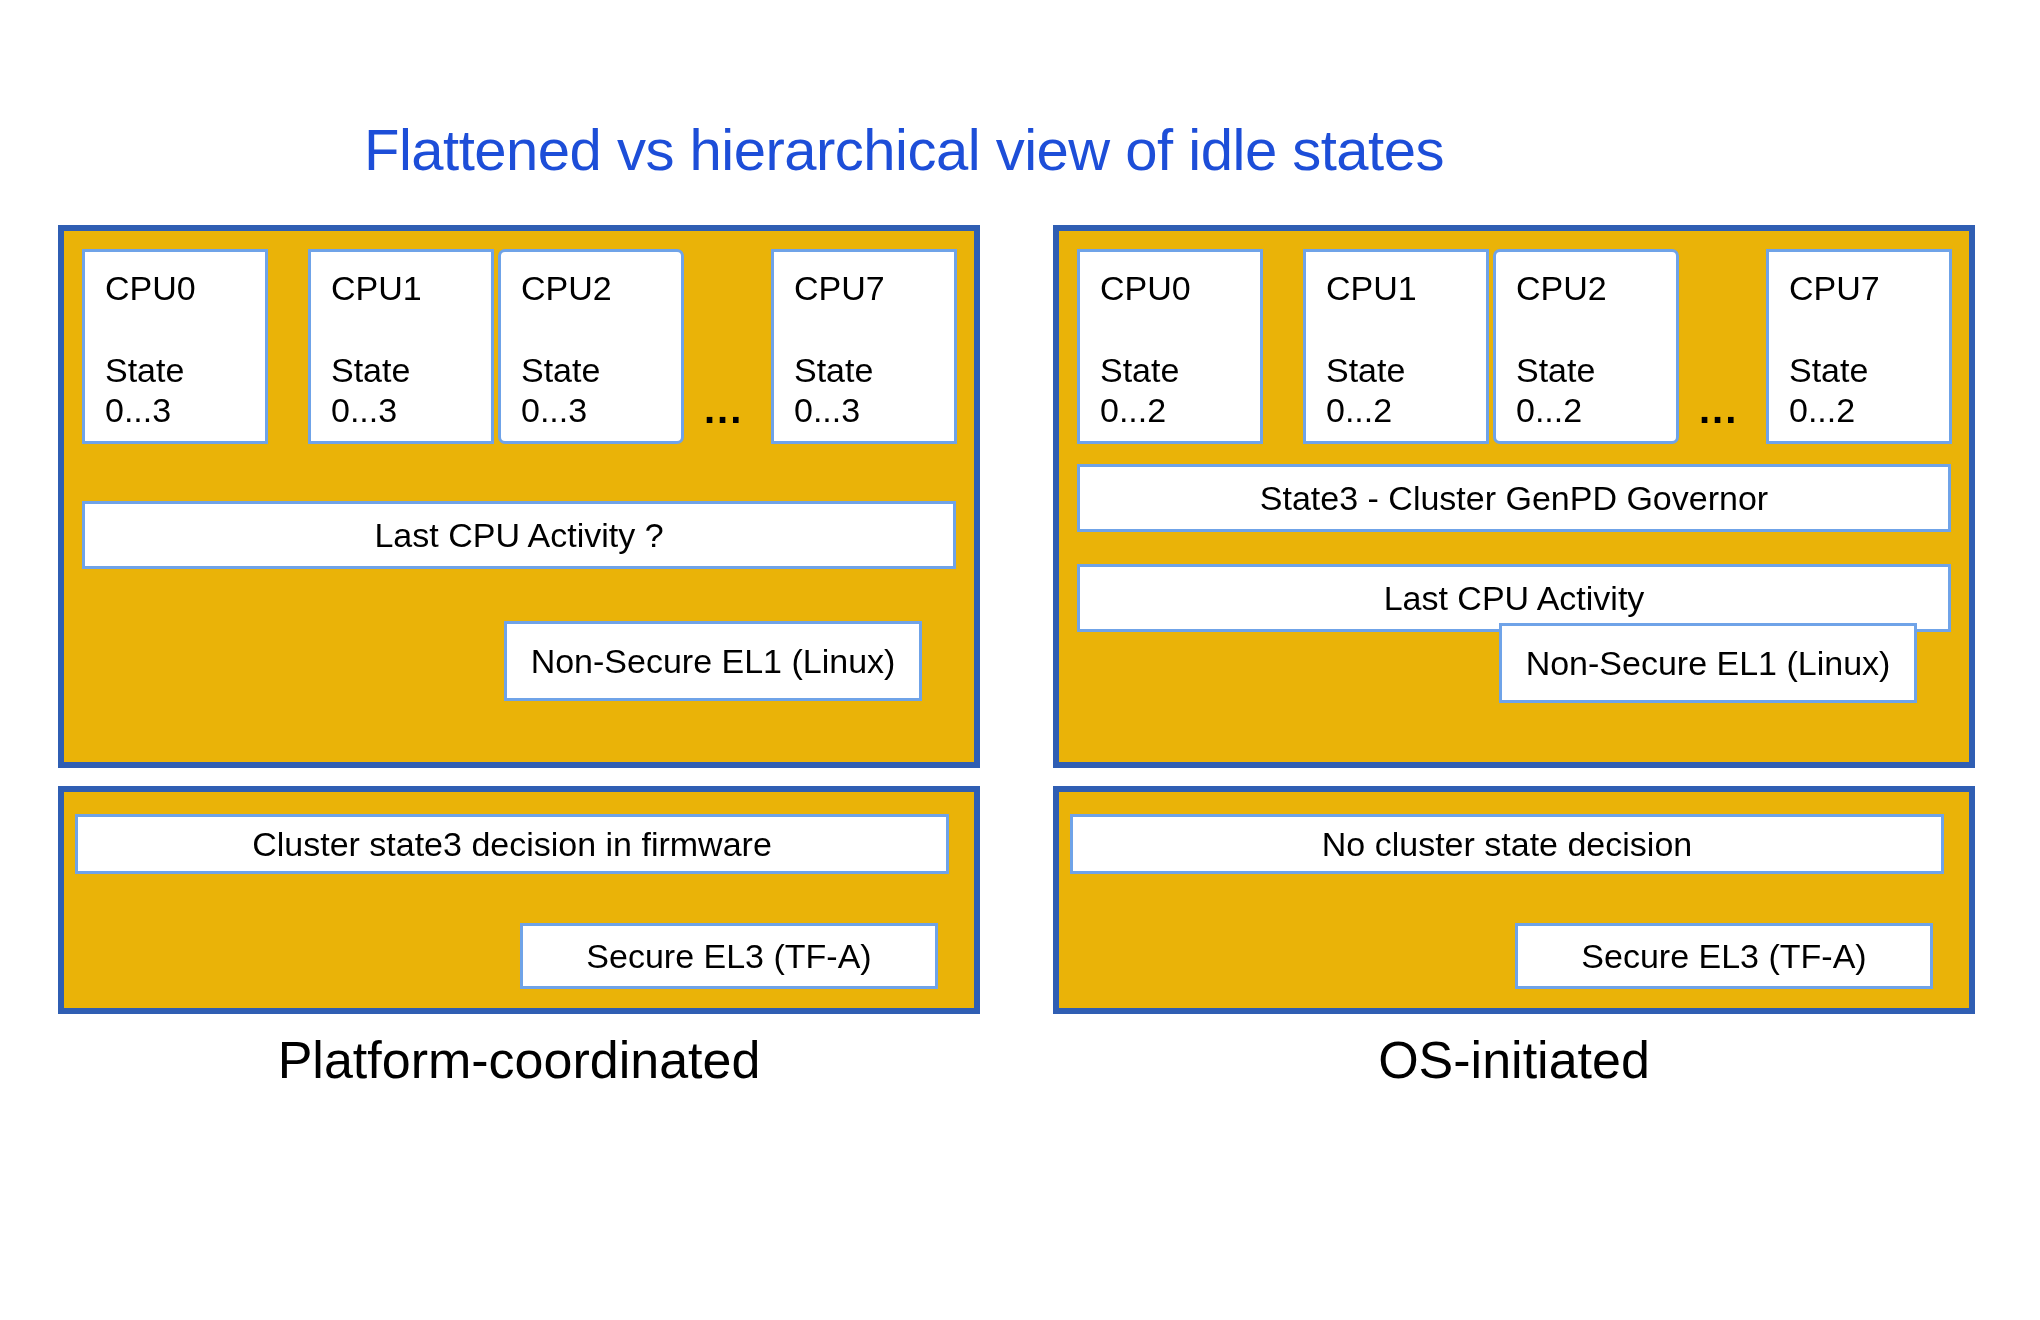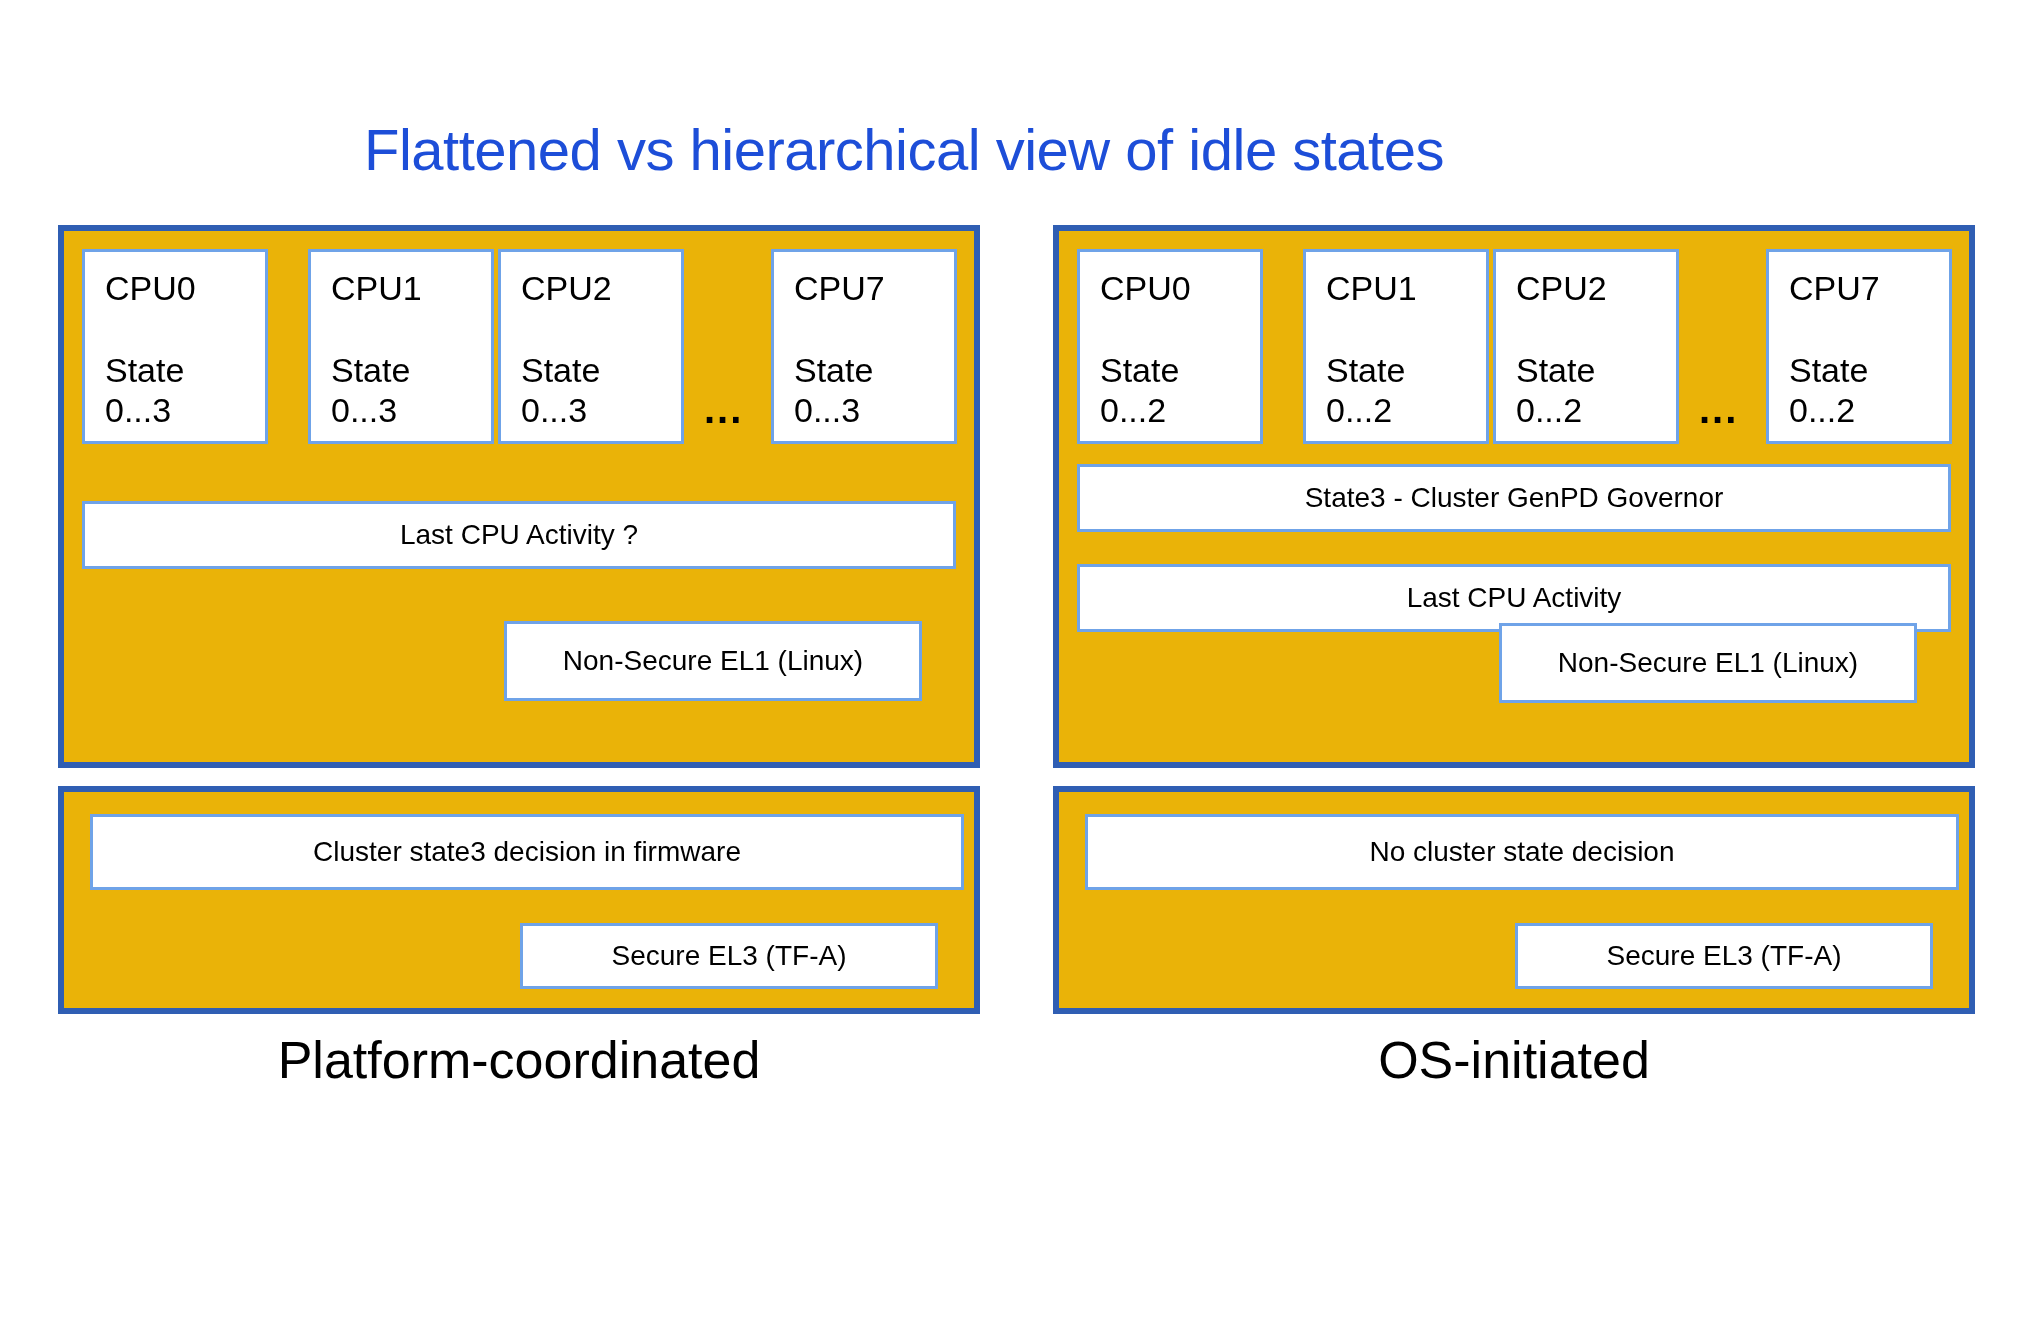--- a/index.html
+++ b/index.html
@@ -44,21 +44,21 @@
   .panel-os-bottom { left: 58px;   top: 786px; width: 922px;  height: 228px; }
   .panel-oi-top    { left: 1053px; top: 225px; width: 922px;  height: 543px; }
   .panel-oi-bottom { left: 1053px; top: 786px; width: 922px;  height: 228px; }
 
   
   .box {
     position: absolute;
     box-sizing: border-box;
     border: 3px solid #6FA3E8;
     background: #ffffff;
-    font-size: 28px;
+    font-size: 34px;
     line-height: 40px;
     color: #000;
   }
   .box.center {
     display: flex;
     align-items: center;
     justify-content: center;
     text-align: center;
   }
 
@@ -73,21 +73,21 @@
   }
   .cpu-box .cpu-label { display: block; }
   .cpu-box .cpu-state {
     display: block;
     margin-top: 42px;
   }
   .cpu-box .cpu-range { display: block; }
 
   .cpu-0 { left: 18px;  }
   .cpu-1 { left: 244px; }
-  .cpu-2 { left: 434px; }
+  .cpu-2 { left: 434px; border-radius: 7px; }
   .cpu-7 { left: 707px; }
 
   .ellipsis {
     position: absolute;
     top: 158px;
     left: 640px;
     font-size: 40px;
     line-height: 40px;
     letter-spacing: 2px;
     color: #000;
@@ -109,21 +109,21 @@
   
   .os-last-activity { top: 270px; }
   .os-el1           { top: 390px; }
 
   
   .oi-governor      { top: 233px; }
   .oi-last-activity { top: 333px; }
   .oi-el1           { top: 392px; }
 
   
-  .bottom-wide { left: 26px; width: 874px; height: 76px; top: 22px; }
+  .bottom-wide { left: 11px; width: 874px; height: 60px; top: 22px; }
   .bottom-el3  { width: 418px; height: 66px; left: 456px; top: 125px; margin-top: 6px; }
 
   
   .caption {
     position: absolute;
     top: 1030px;
     font-size: 52px;
     line-height: 60px;
     font-weight: 400;
     text-align: center;

